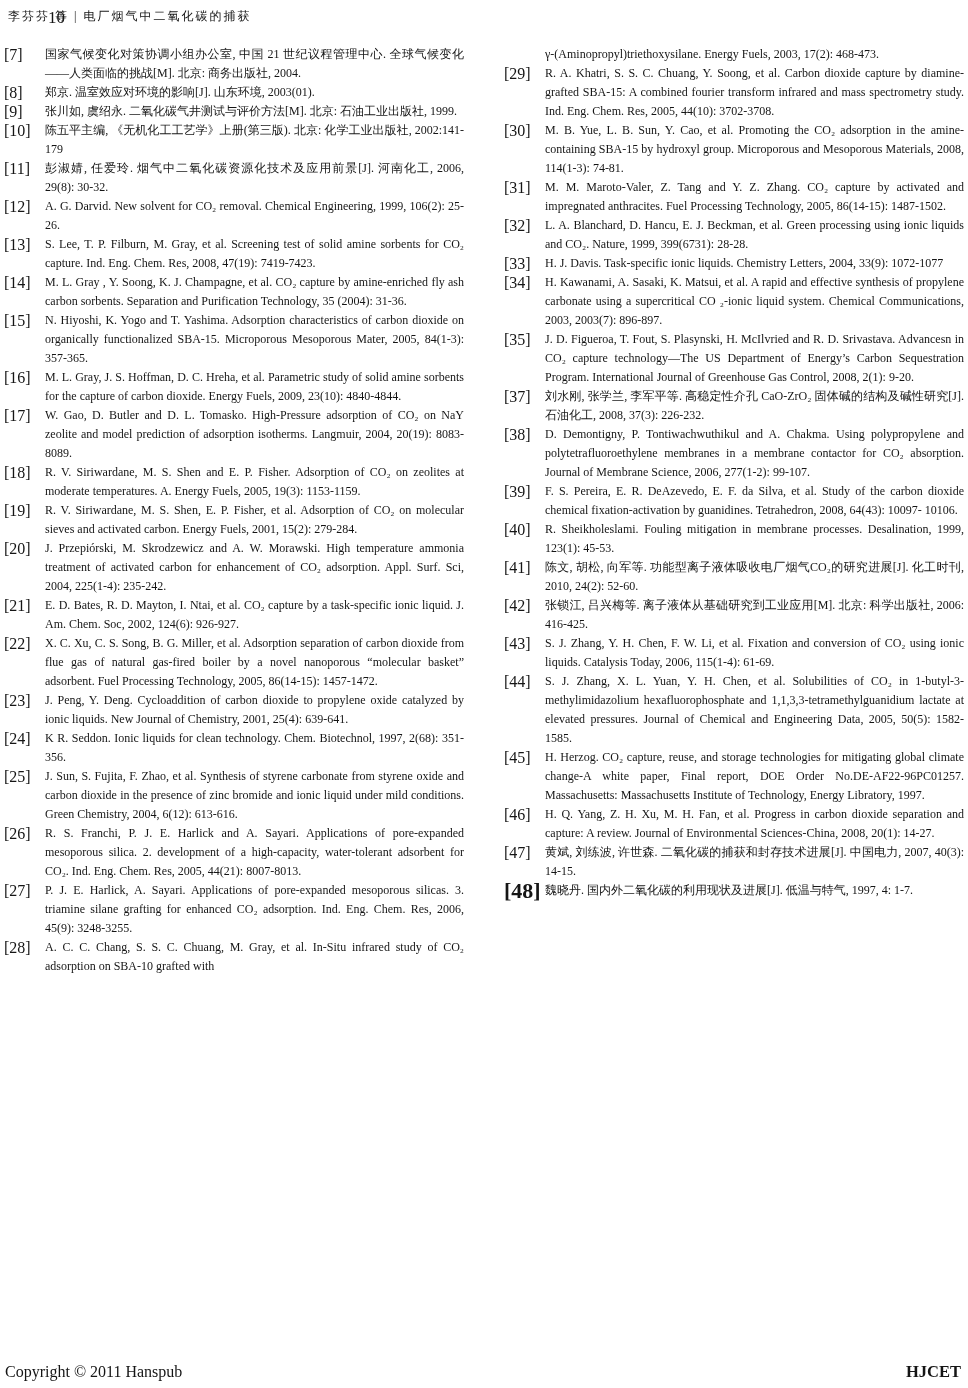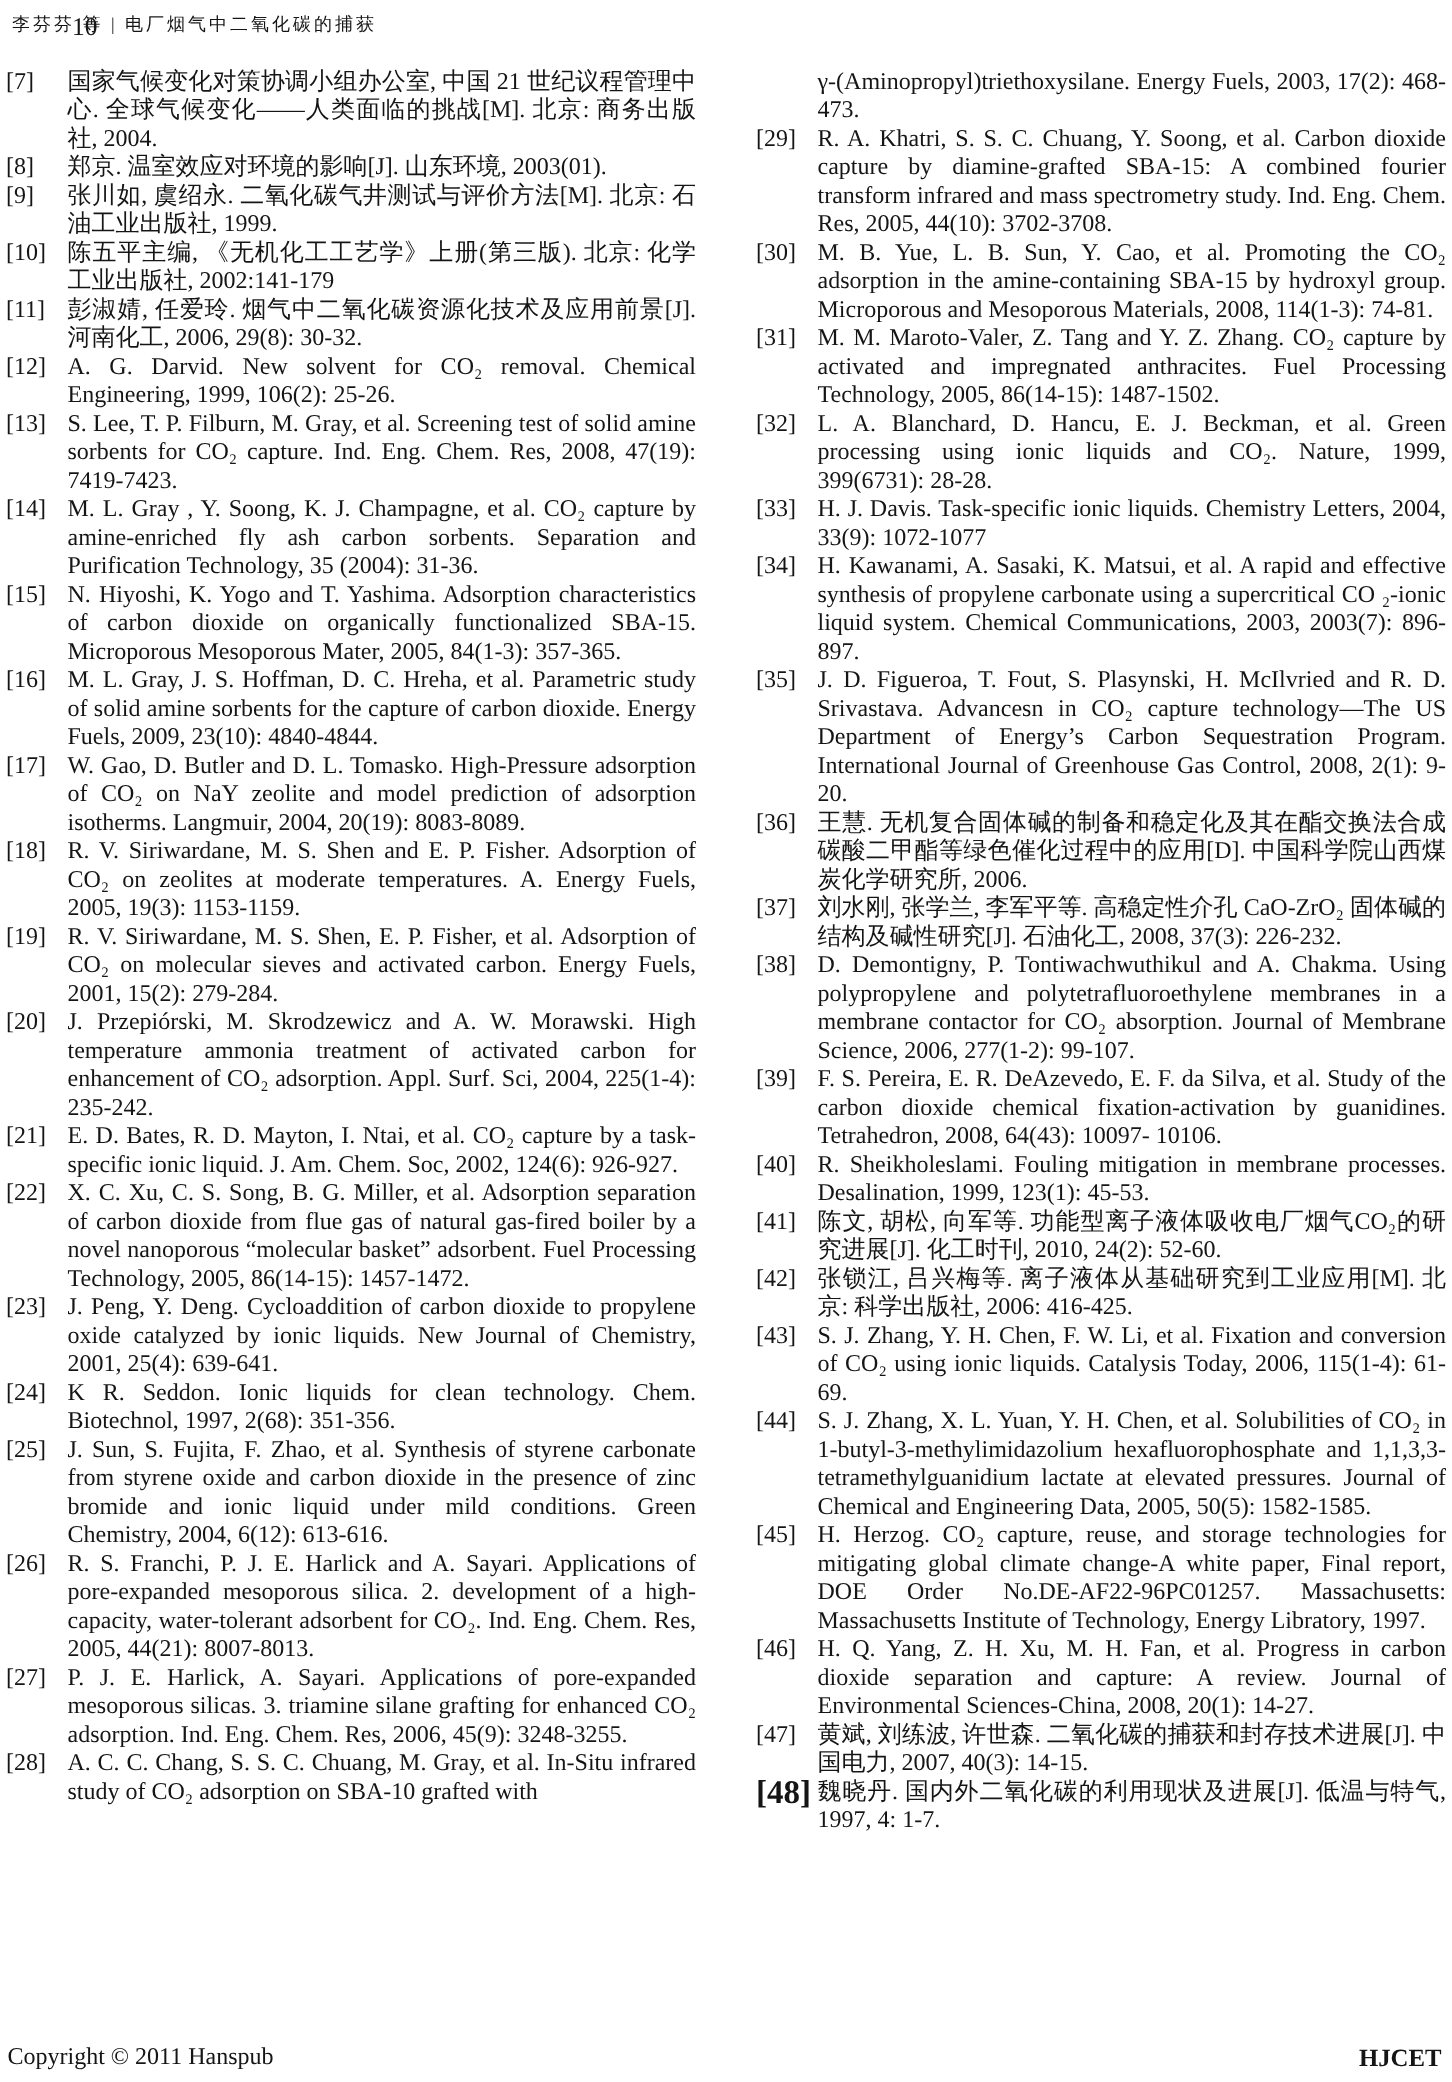--- a/index.html
+++ b/index.html
@@ -46,21 +46,21 @@
   .ref { display: flex; }
   .ref-num {
     width: 41px;
     flex: none;
     font-size: 16px;
     line-height: 19px;
   }
   .ref-num.bold { font-weight: bold; font-size: 22px; }
   .ref-text {
     flex: 1;
-    font-size: 16px;
+    font-size: 12px;
     line-height: 19px;
     text-align: justify;
     text-justify: inter-character;
   }
   .page-footer {
     position: absolute;
     left: 5px;
     right: 7px;
     bottom: 6px;
     font-size: 16px;
@@ -198,24 +198,20 @@
         </div>
         <div class="ref">
           <span class="ref-num">[34]</span>
           <div class="ref-text">H. Kawanami, A. Sasaki, K. Matsui, et al. A rapid and effective synthesis of propylene carbonate using a supercritical CO ₂-ionic liquid system. Chemical Communications, 2003, 2003(7): 896-897.</div>
         </div>
         <div class="ref">
           <span class="ref-num">[35]</span>
           <div class="ref-text">J. D. Figueroa, T. Fout, S. Plasynski, H. McIlvried and R. D. Srivastava. Advancesn in CO₂ capture technology—The US Department of Energy’s Carbon Sequestration Program. International Journal of Greenhouse Gas Control, 2008, 2(1): 9-20.</div>
         </div>
         <div class="ref">
-          <span class="ref-num">[36]</span>
-          <div class="ref-text">王慧. 无机复合固体碱的制备和稳定化及其在酯交换法合成碳酸二甲酯等绿色催化过程中的应用[D]. 中国科学院山西煤炭化学研究所, 2006.</div>
-        </div>
-        <div class="ref">
           <span class="ref-num">[37]</span>
           <div class="ref-text">刘水刚, 张学兰, 李军平等. 高稳定性介孔 CaO-ZrO₂ 固体碱的结构及碱性研究[J]. 石油化工, 2008, 37(3): 226-232.</div>
         </div>
         <div class="ref">
           <span class="ref-num">[38]</span>
           <div class="ref-text">D. Demontigny, P. Tontiwachwuthikul and A. Chakma. Using polypropylene and polytetrafluoroethylene membranes in a membrane contactor for CO₂ absorption. Journal of Membrane Science, 2006, 277(1-2): 99-107.</div>
         </div>
         <div class="ref">
           <span class="ref-num">[39]</span>
           <div class="ref-text">F. S. Pereira, E. R. DeAzevedo, E. F. da Silva, et al. Study of the carbon dioxide chemical fixation-activation by guanidines. Tetrahedron, 2008, 64(43): 10097- 10106.</div>

